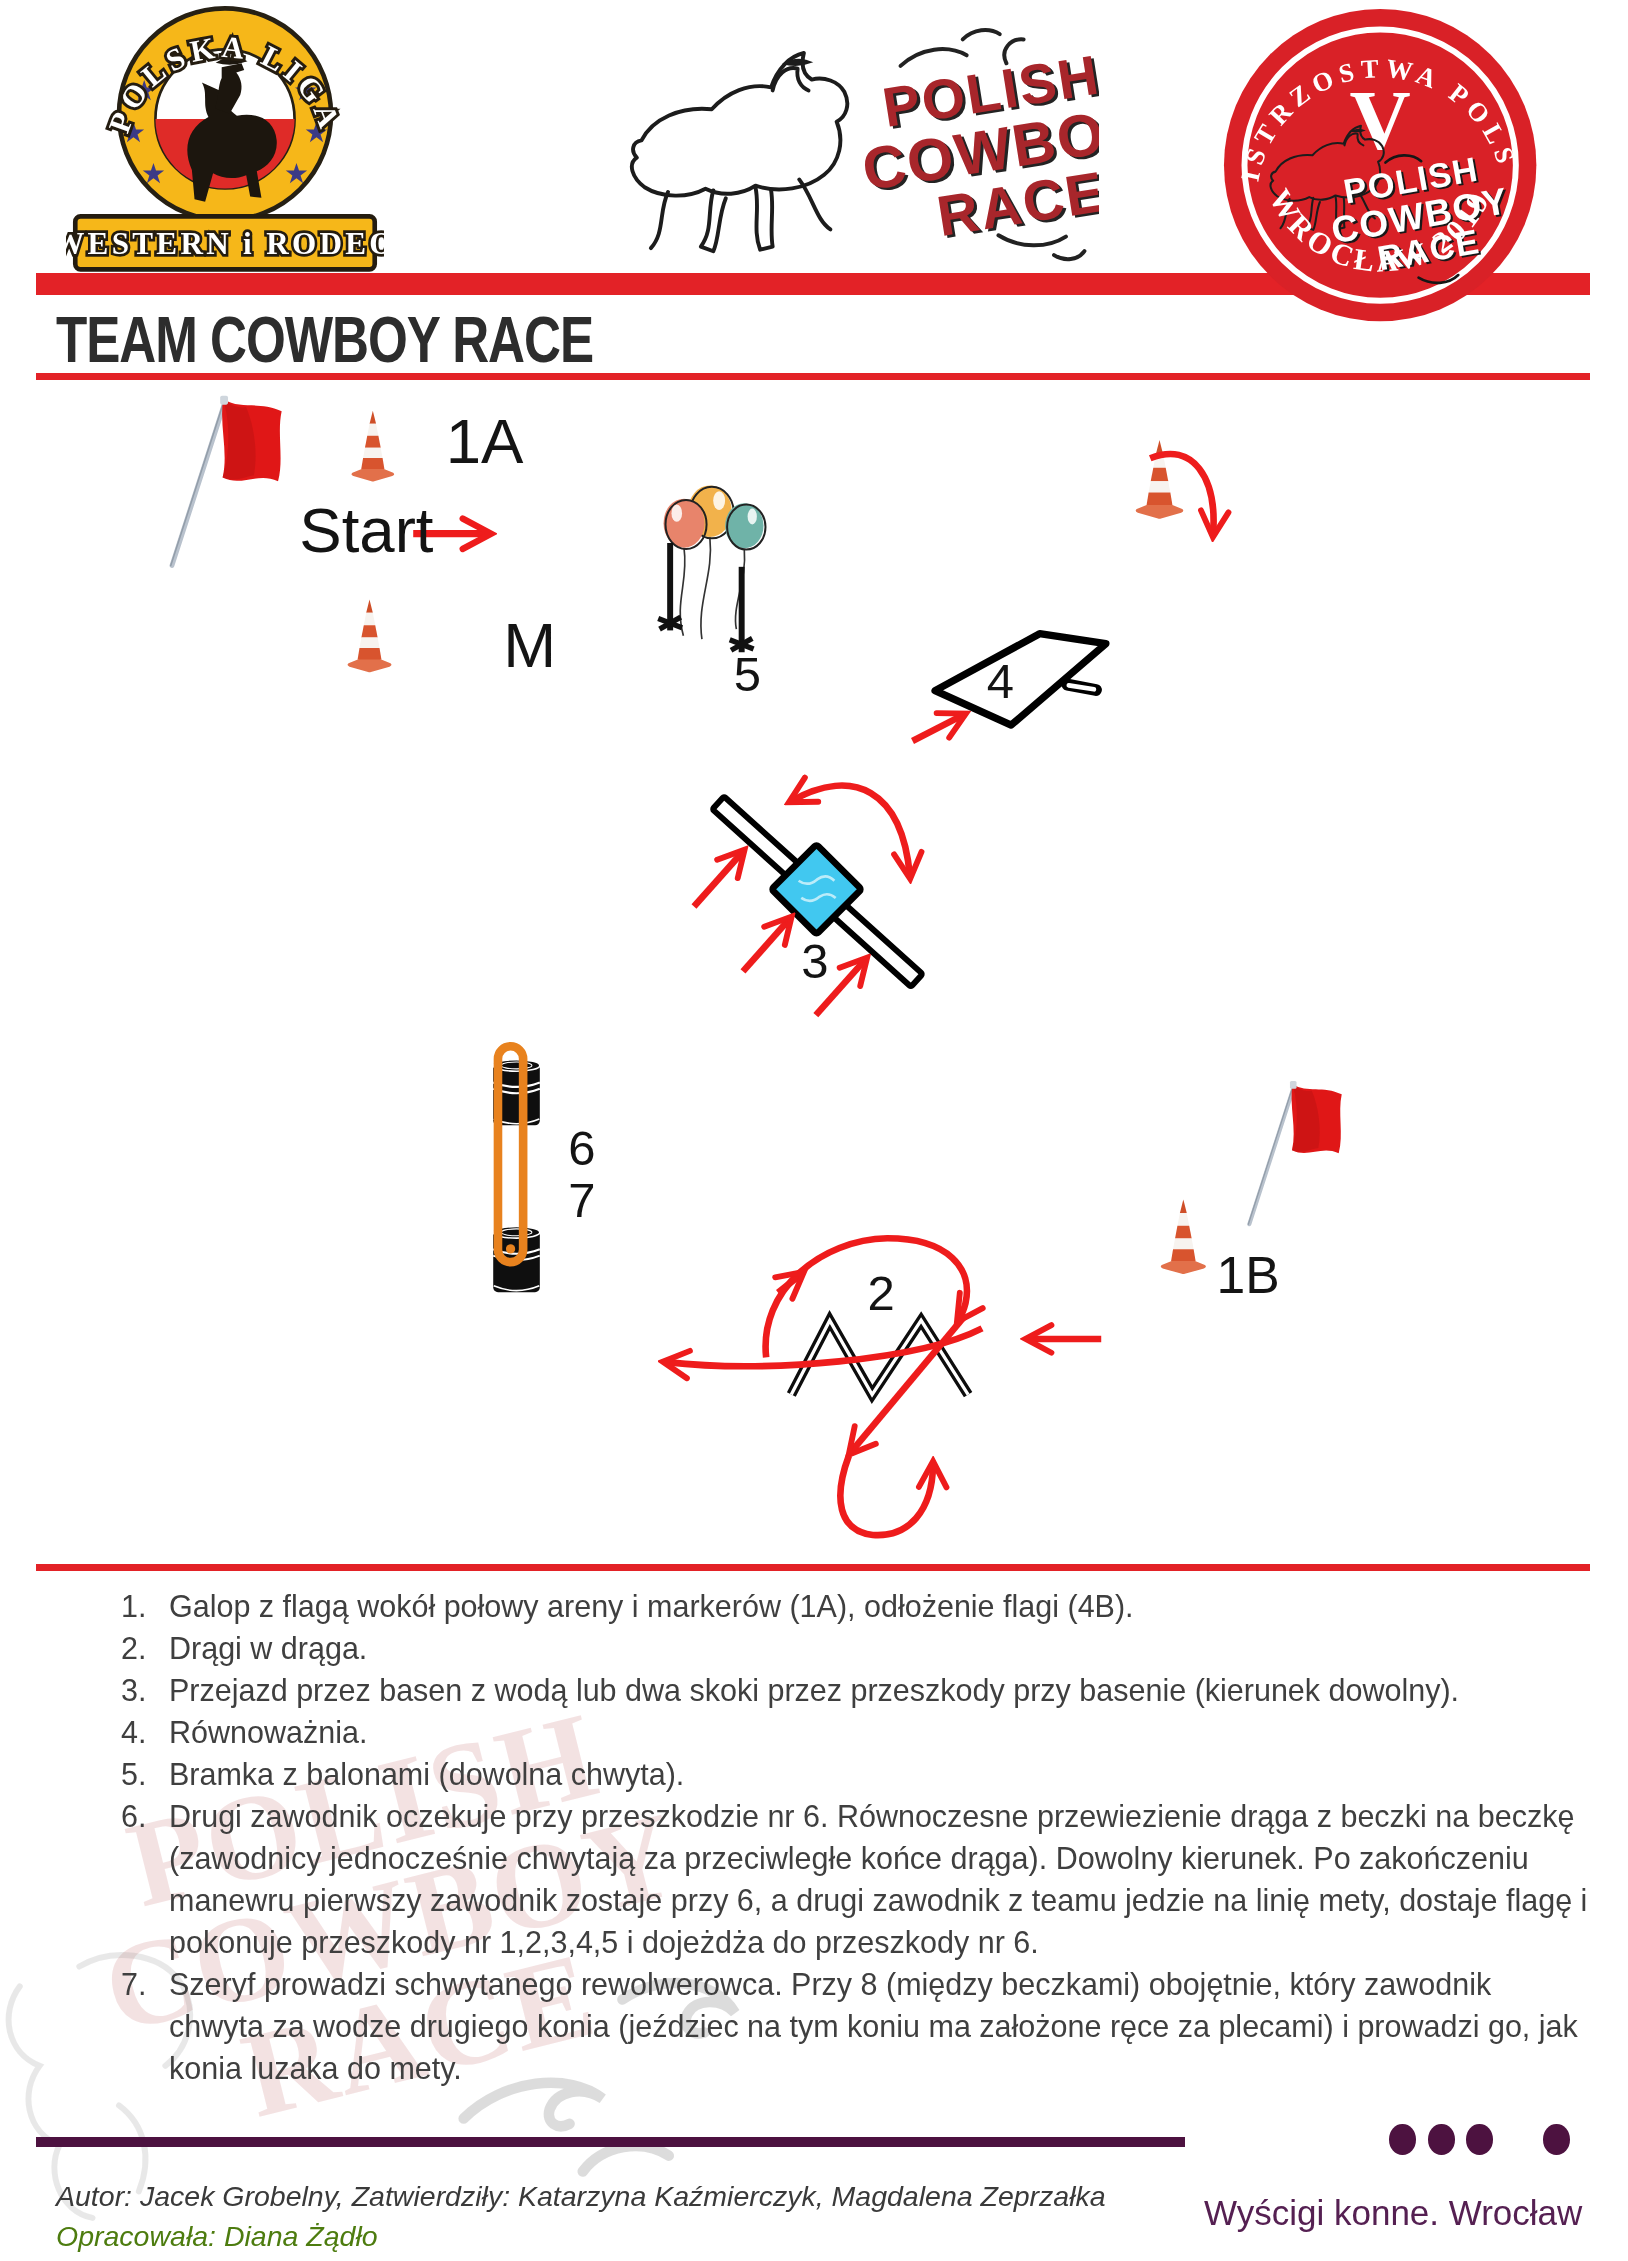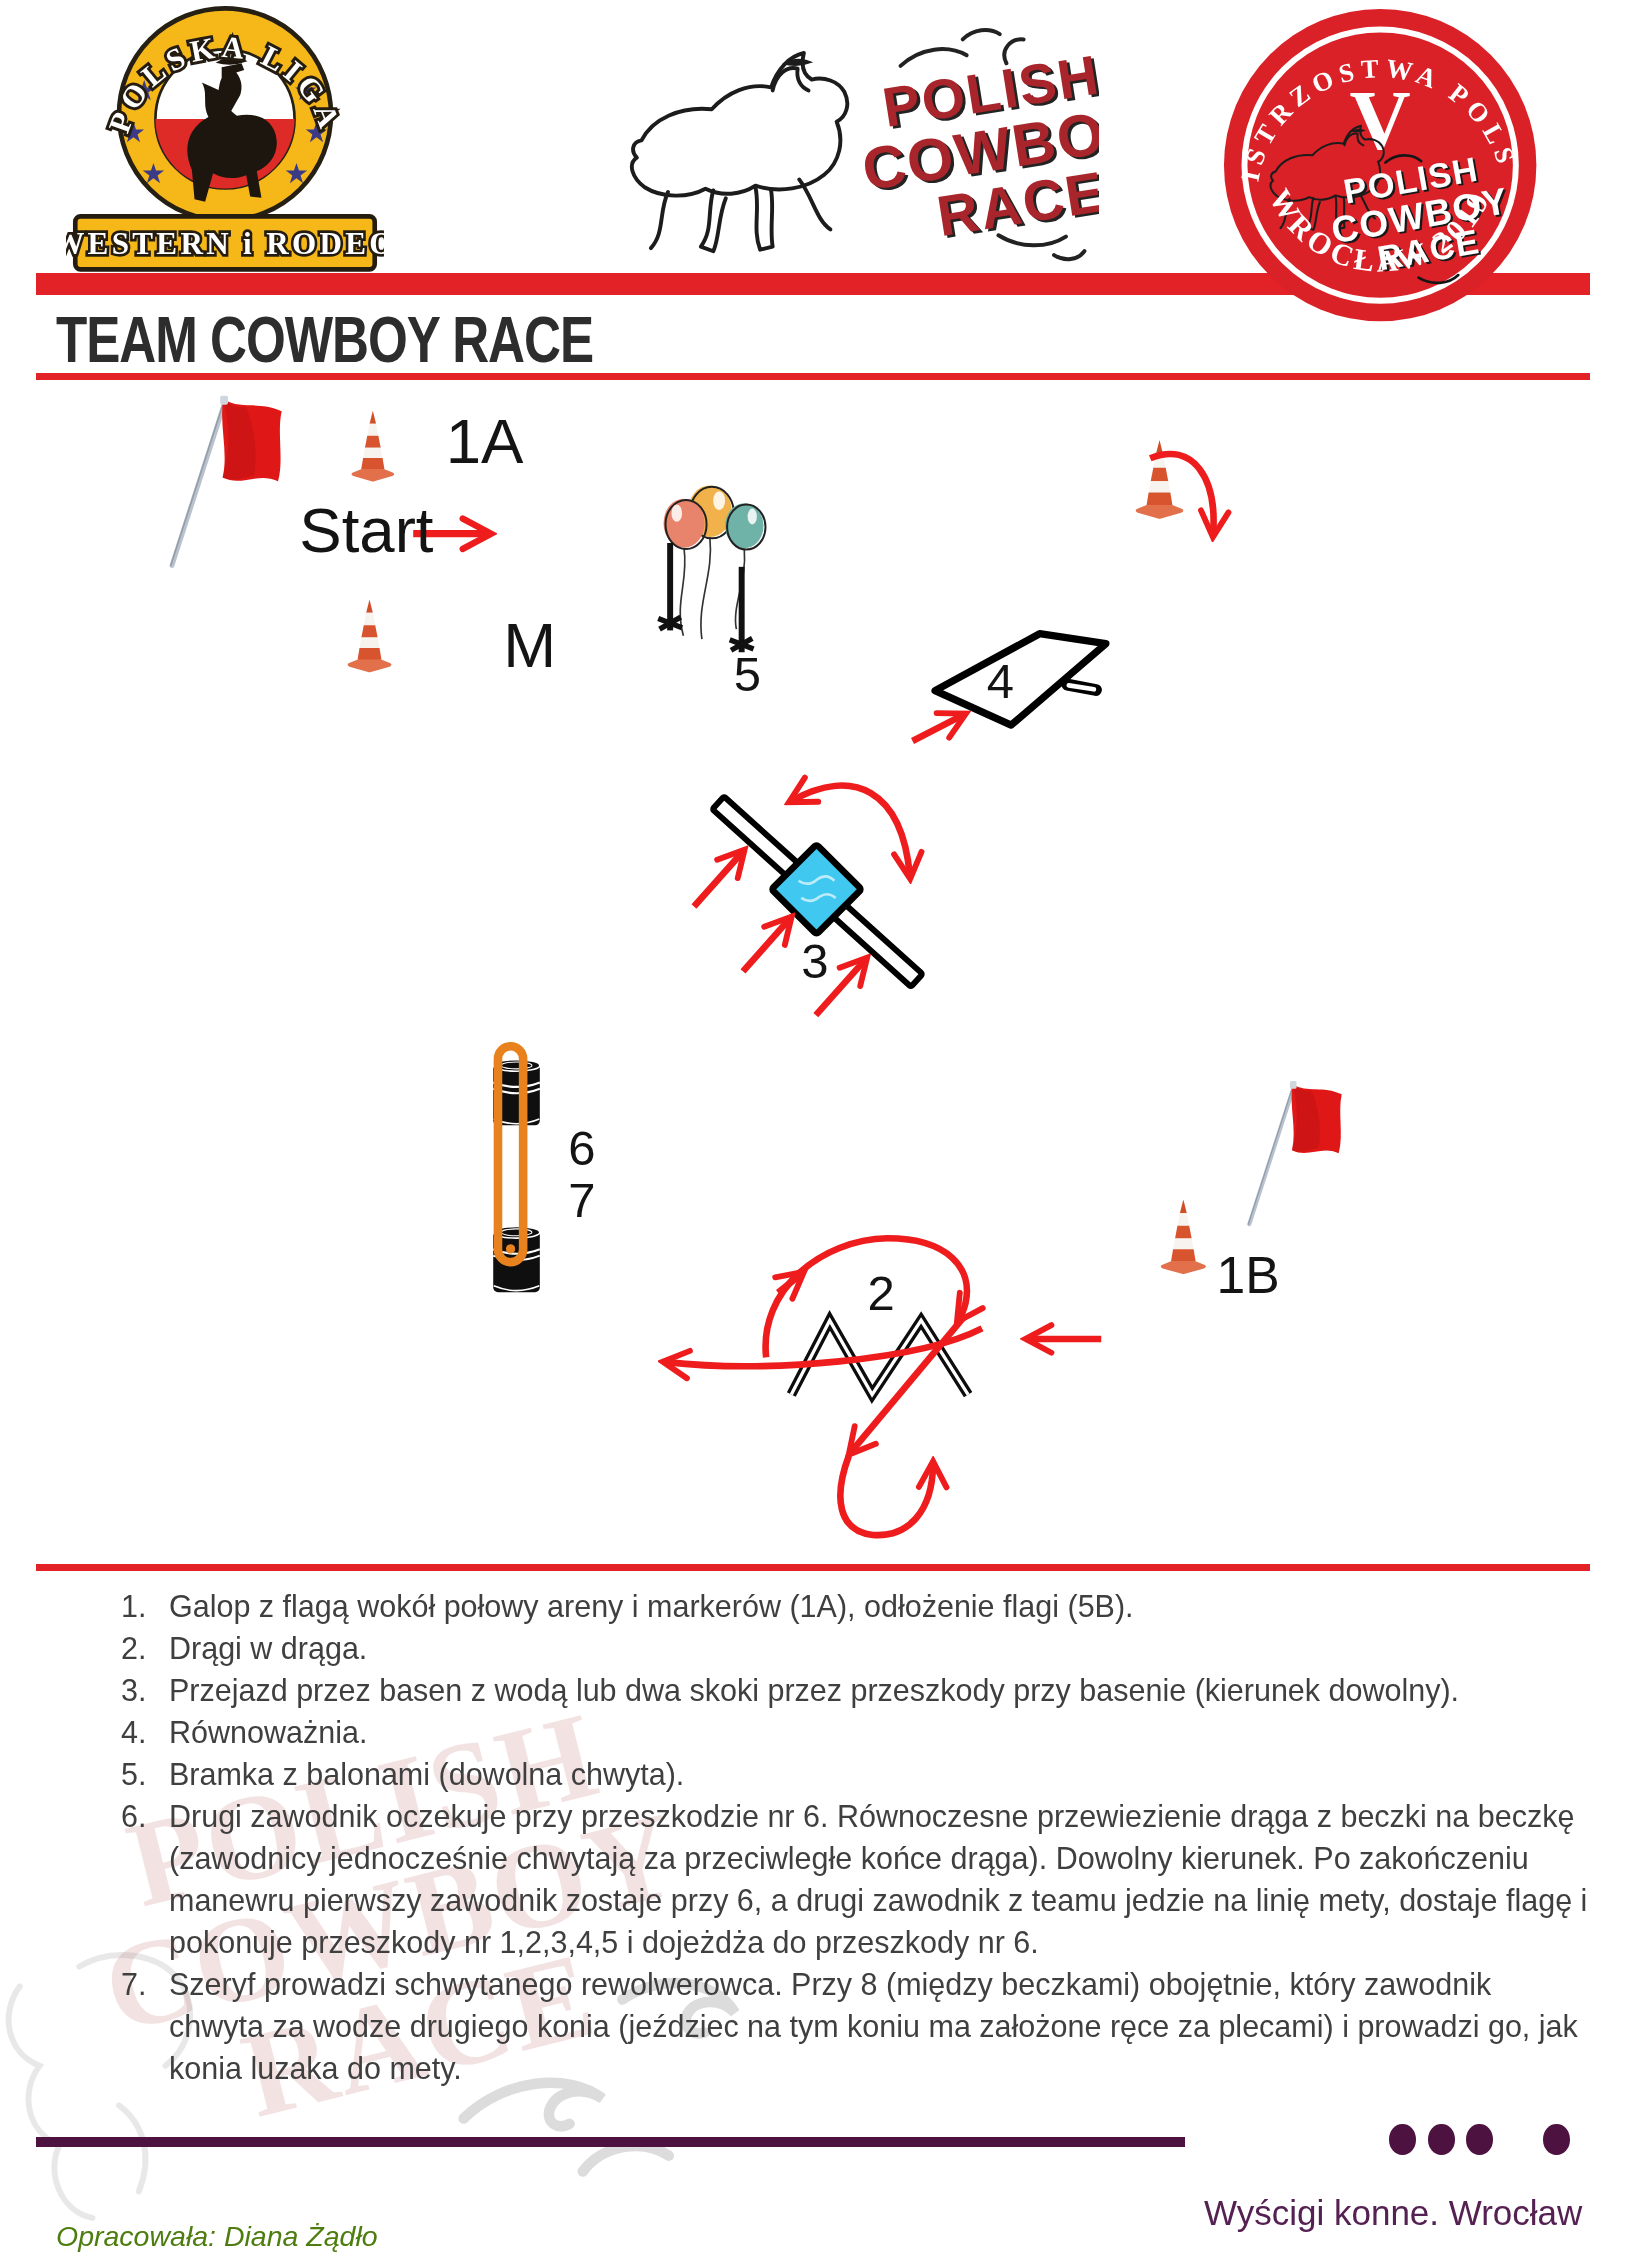--- a/index.html
+++ b/index.html
@@ -295,21 +295,21 @@
       <path d="M60,120 C30,160 40,220 90,240 C60,280 70,340 120,360 C100,400 120,460 170,470"></path>
       <path d="M150,90 C200,60 270,70 300,110 C330,150 320,210 280,240"></path>
       <path d="M210,300 C250,330 260,380 240,430"></path>
     </g>
   </svg>
 
   <div class="bar-list"></div>
   <div class="instructions">
     <div class="ins-row">
         <span class="ins-num">1.</span>
-        <span class="ins-text">Galop z flagą wokół połowy areny i markerów (1A), odłożenie flagi (5B).</span>
+        <span class="ins-text">Galop z flagą wokół połowy areny i markerów (1A), odłożenie flagi (4B).</span>
       </div>
     <div class="ins-row">
         <span class="ins-num">2.</span>
         <span class="ins-text">Drągi w drąga.</span>
       </div>
     <div class="ins-row">
         <span class="ins-num">3.</span>
         <span class="ins-text">Przejazd przez basen z wodą lub dwa skoki przez przeszkody przy basenie (kierunek dowolny).</span>
       </div>
     <div class="ins-row">
@@ -324,20 +324,21 @@
         <span class="ins-num">6.</span>
         <span class="ins-text">Drugi zawodnik oczekuje przy przeszkodzie nr 6. Równoczesne przewiezienie drąga z beczki na beczkę (zawodnicy jednocześnie chwytają za przeciwległe końce drąga). Dowolny kierunek. Po zakończeniu manewru pierwszy zawodnik zostaje przy 6, a drugi zawodnik z teamu jedzie na linię mety, dostaje flagę i pokonuje przeszkody nr 1,2,3,4,5 i dojeżdża do przeszkody nr 6.</span>
       </div>
     <div class="ins-row">
         <span class="ins-num">7.</span>
         <span class="ins-text">Szeryf prowadzi schwytanego rewolwerowca. Przy 8 (między beczkami) obojętnie, który zawodnik chwyta za wodze drugiego konia (jeździec na tym koniu ma założone ręce za plecami) i prowadzi go, jak konia luzaka do mety.</span>
       </div>
   </div>
 
   <div class="footer-line"></div>
+  <div class="credit1">Autor: Jacek Grobelny, Zatwierdziły: Katarzyna Kaźmierczyk, Magdalena Zeprzałka</div>
   <div class="credit2">Opracowała: Diana Żądło</div>
   <span class="dot dot1"></span>
   <span class="dot dot2"></span>
   <span class="dot dot3"></span>
   <span class="dot dot4"></span>
   <div class="brand">Wyścigi konne. Wrocław</div>
 
 </div>
 
 

